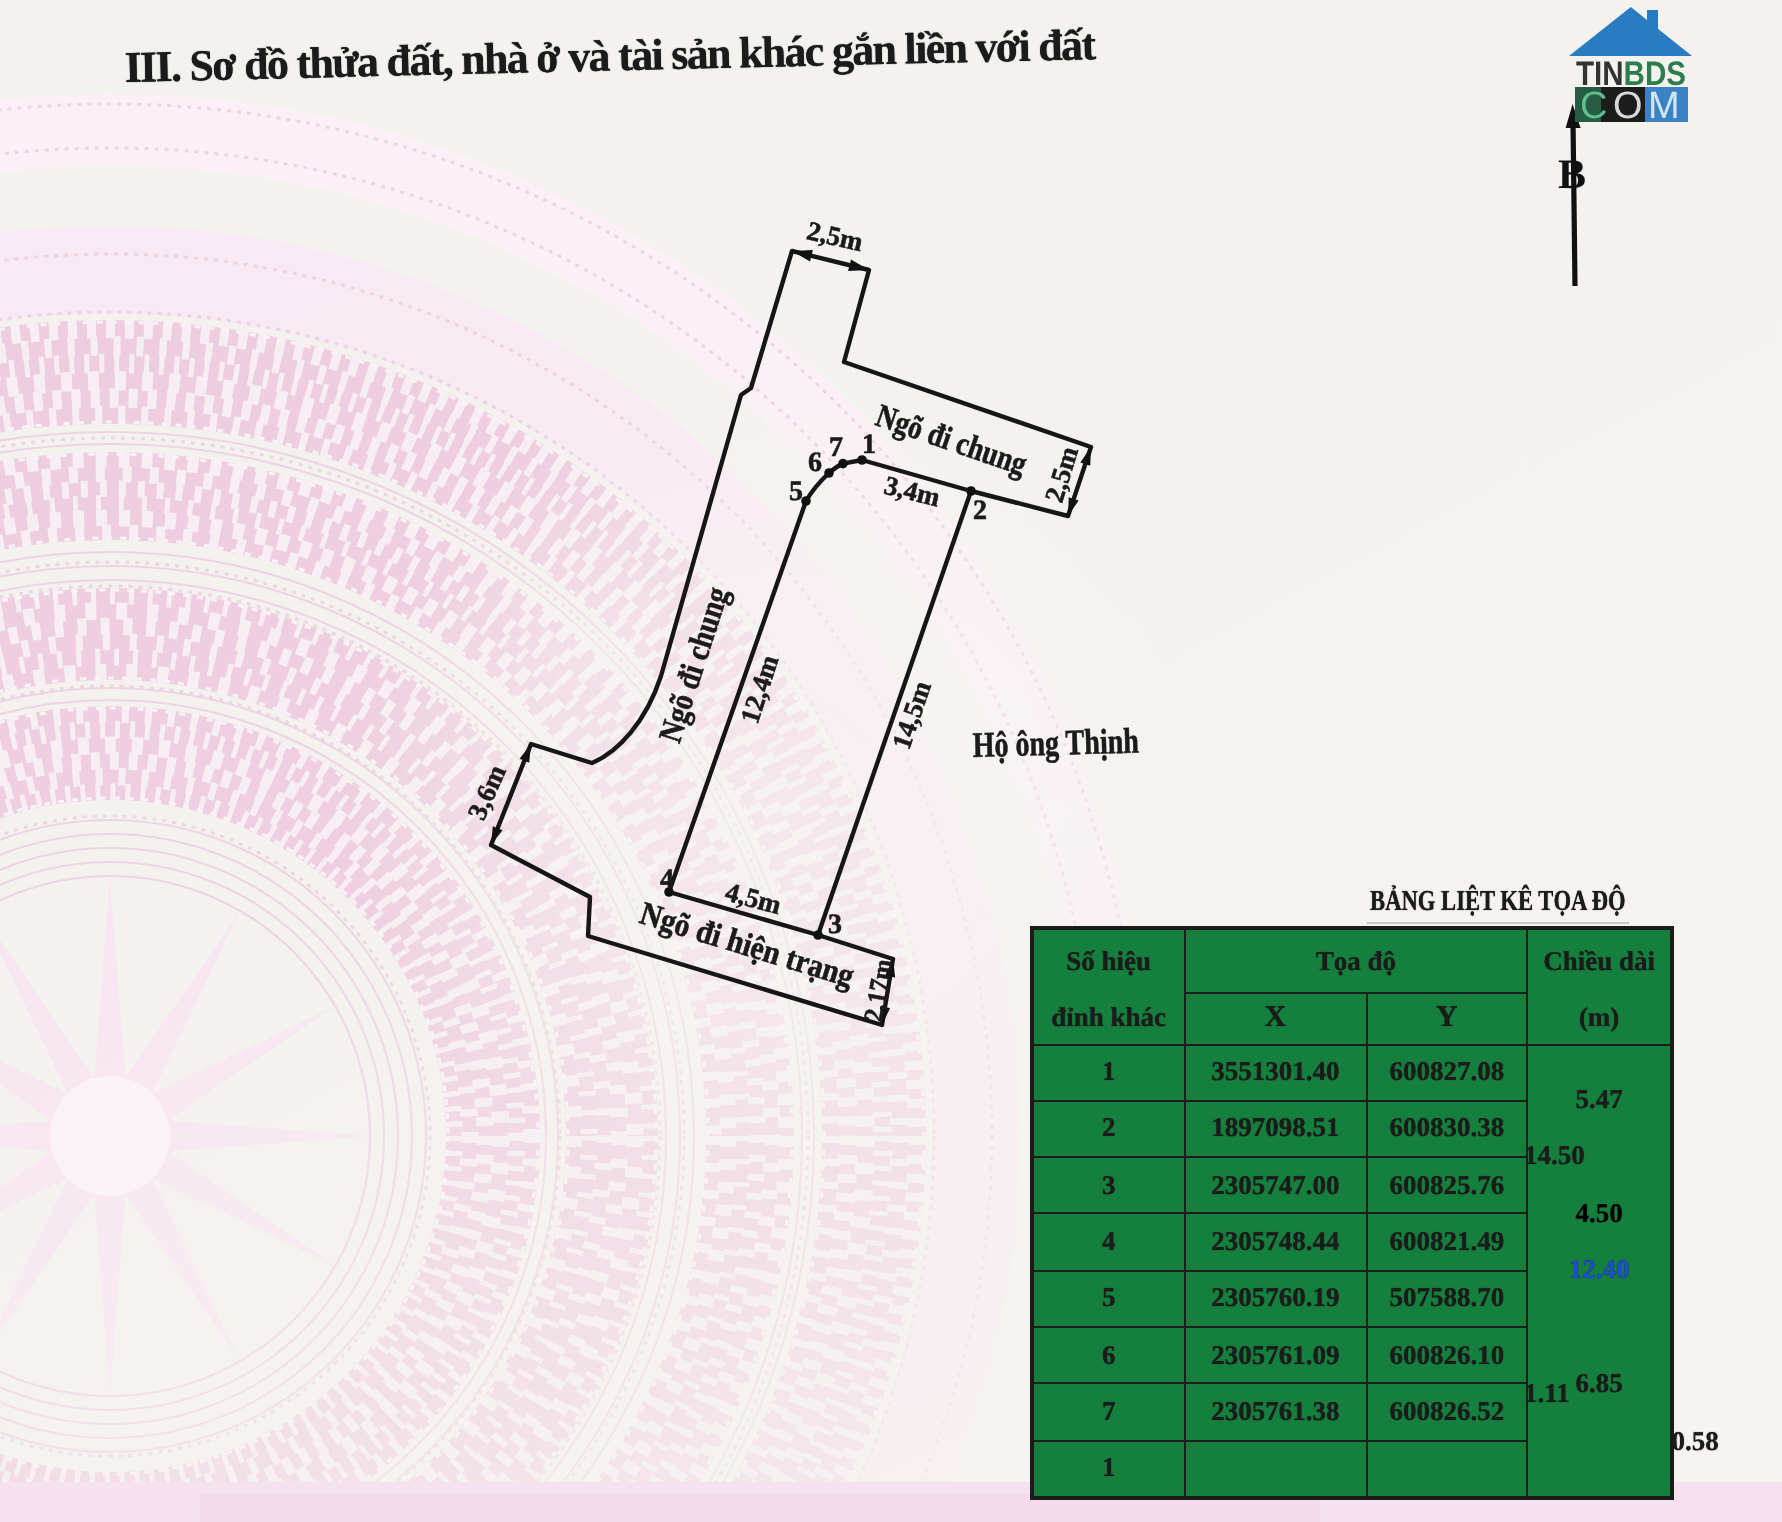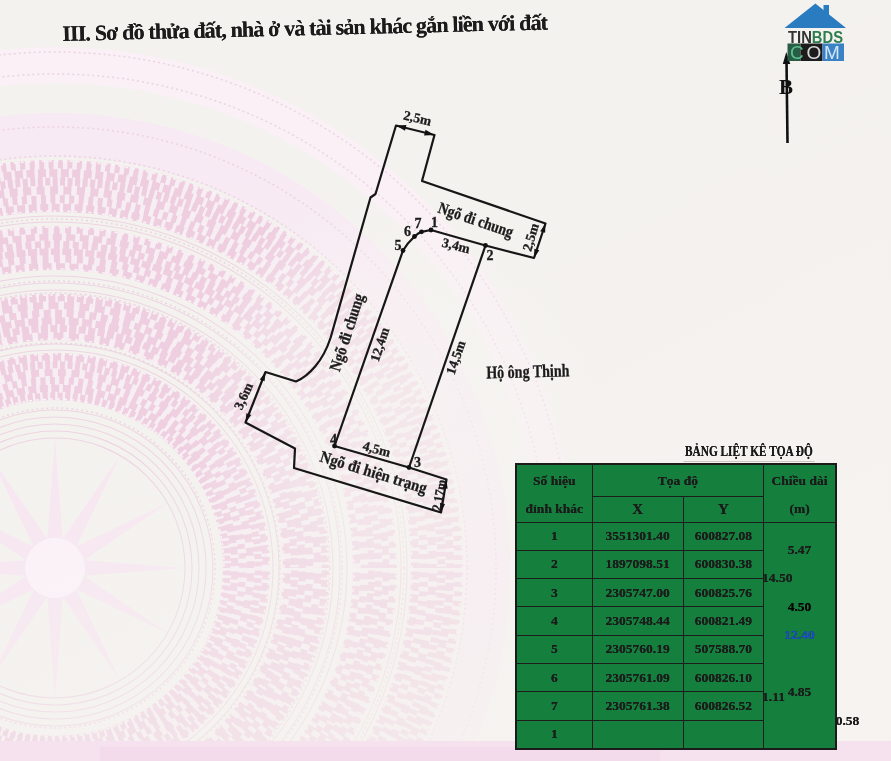--- a/index.html
+++ b/index.html
@@ -253,17 +253,17 @@
             <td></td>
           </tr>
   </tbody>
       </table>
   <div id="lengths" style="position:absolute;left:259px;top:23px;width:75px;">
         <div style="position: absolute; left: 0px; width: 75px; text-align: center; top: 78.5px; font-weight: bold; font-size: 13.5px; color: rgb(27, 27, 27); text-shadow: rgb(27, 27, 27) 0px 0px 0.5px;">5.47</div>
         <div style="position: absolute; left: 0px; width: 75px; text-align: left; top: 107px; font-weight: bold; font-size: 13.5px; color: rgb(27, 27, 27); text-shadow: rgb(27, 27, 27) 0px 0px 0.5px;">14.50</div>
         <div style="position: absolute; left: 0px; width: 75px; text-align: center; top: 135.5px; font-weight: bold; font-size: 13.5px; color: #000000; text-shadow: rgb(27, 27, 27) 0px 0px 0.5px;">4.50</div>
         <div style="position: absolute; left: 0px; width: 75px; text-align: center; top: 164px; font-weight: bold; font-size: 13.5px; color: #1d4ed8; text-shadow: rgb(27, 27, 27) 0px 0px 0.5px;">12.40</div>
         <div style="position: absolute; left: 0px; width: 75px; top: 192.5px; font-weight: bold; font-size: 13.5px; color: rgb(27, 27, 27); text-shadow: rgb(27, 27, 27) 0px 0px 0.5px; margin-top: 33px;">1.11</div>
-        <div style="position: absolute; left: 0px; width: 75px; text-align: center; top: 221px; font-weight: bold; font-size: 13.5px; color: rgb(27, 27, 27); text-shadow: rgb(27, 27, 27) 0px 0px 0.5px;">4.85</div>
+        <div style="position: absolute; left: 0px; width: 75px; text-align: center; top: 221px; font-weight: bold; font-size: 13.5px; color: rgb(27, 27, 27); text-shadow: rgb(27, 27, 27) 0px 0px 0.5px;">6.85</div>
         <div style="position: absolute; left: 0px; width: 75px; text-align: center; top: 249.5px; font-weight: bold; font-size: 13.5px; color: rgb(27, 27, 27); text-shadow: rgb(27, 27, 27) 0px 0px 0.5px; margin-left: 48px;">0.58</div>
       </div>
 </div>
 </div>
 
 </body></html>

